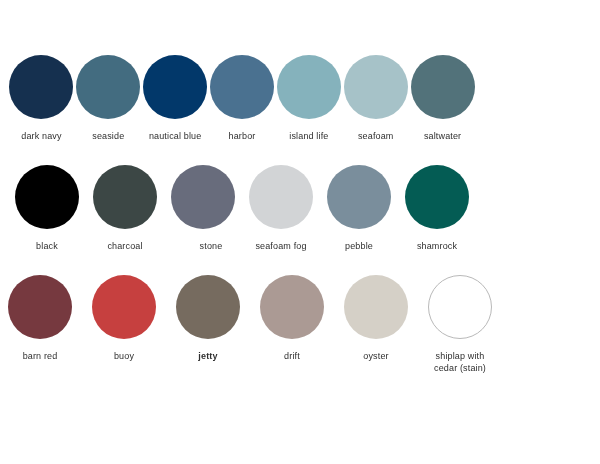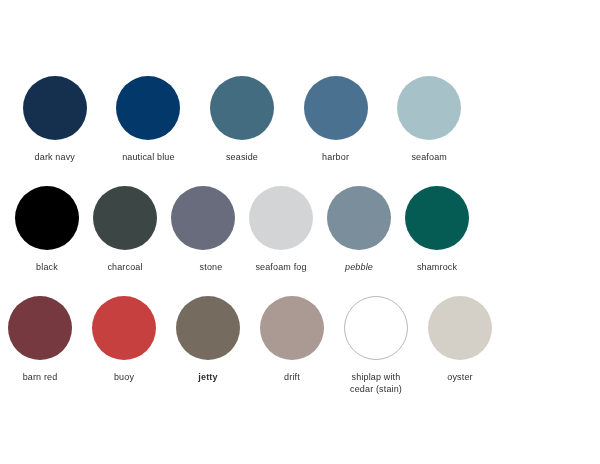--- a/index.html
+++ b/index.html
@@ -11,21 +11,21 @@
     width: 600px;
     height: 464px;
     background: #ffffff;
     font-family: "Liberation Sans", sans-serif;
     overflow: hidden;
   }
   .palette-board {
     width: 484px;
     height: 464px;
     box-sizing: border-box;
-    padding: 76px 8px 0 8px;
+    padding: 55px 8px 0 8px;
     display: flex;
     flex-direction: column;
     background: #ffffff;
   }
   .swatch-row {
     display: flex;
     flex-direction: row;
     width: 100%;
     height: 110px;
     align-items: flex-start;
@@ -62,34 +62,42 @@
 </head>
 <body>
 
 <div class="palette-board">
   <div class="swatch-row row-1">
       <div class="swatch-cell">
         <div class="swatch-disc" style="background-color: rgb(21, 48, 79);"></div>
         <div class="swatch-label" style="color: rgb(47, 47, 47);">dark navy</div>
       </div>
       <div class="swatch-cell">
+        <div class="swatch-disc" style="background-color: rgb(67, 108, 128);"></div>
+        <div class="swatch-label" style="color: rgb(47, 47, 47);">seaside</div>
+      </div>
+      <div class="swatch-cell">
         <div class="swatch-disc" style="background-color: rgb(2, 56, 106);"></div>
         <div class="swatch-label" style="color: rgb(47, 47, 47);">nautical blue</div>
-      </div>
-      <div class="swatch-cell">
-        <div class="swatch-disc" style="background-color: rgb(67, 108, 128);"></div>
-        <div class="swatch-label" style="color: rgb(47, 47, 47);">seaside</div>
       </div>
       <div class="swatch-cell">
         <div class="swatch-disc" style="background-color: rgb(74, 113, 144);"></div>
         <div class="swatch-label" style="color: rgb(47, 47, 47);">harbor</div>
       </div>
       <div class="swatch-cell">
+        <div class="swatch-disc" style="background-color: rgb(133, 178, 188);"></div>
+        <div class="swatch-label" style="color: rgb(47, 47, 47);">island life</div>
+      </div>
+      <div class="swatch-cell">
         <div class="swatch-disc" style="background-color: rgb(166, 194, 200);"></div>
         <div class="swatch-label" style="color: rgb(47, 47, 47);">seafoam</div>
+      </div>
+      <div class="swatch-cell">
+        <div class="swatch-disc" style="background-color: rgb(82, 114, 122);"></div>
+        <div class="swatch-label" style="color: rgb(47, 47, 47);">saltwater</div>
       </div>
     </div>
   <div class="swatch-row row-2">
       <div class="swatch-cell">
         <div class="swatch-disc" style="background-color: rgb(0, 0, 0);"></div>
         <div class="swatch-label" style="color: rgb(47, 47, 47);">black</div>
       </div>
       <div class="swatch-cell">
         <div class="swatch-disc" style="background-color: rgb(60, 71, 69);"></div>
         <div class="swatch-label" style="color: rgb(47, 47, 47);">charcoal</div>
@@ -97,21 +105,21 @@
       <div class="swatch-cell">
         <div class="swatch-disc" style="background-color: rgb(104, 108, 124);"></div>
         <div class="swatch-label" style="color: rgb(47, 47, 47); margin-left: 16px;">stone</div>
       </div>
       <div class="swatch-cell">
         <div class="swatch-disc" style="background-color: rgb(210, 212, 214);"></div>
         <div class="swatch-label" style="color: rgb(47, 47, 47);">seafoam fog</div>
       </div>
       <div class="swatch-cell">
         <div class="swatch-disc" style="background-color: rgb(122, 142, 156);"></div>
-        <div class="swatch-label" style="color: rgb(47, 47, 47); font-style: italic;">pebble</div>
+        <div class="swatch-label" style="color: rgb(47, 47, 47);">pebble</div>
       </div>
       <div class="swatch-cell">
         <div class="swatch-disc" style="background-color: rgb(4, 92, 84);"></div>
         <div class="swatch-label" style="color: rgb(47, 47, 47);">shamrock</div>
       </div>
     </div>
   <div class="swatch-row row-3">
       <div class="swatch-cell">
         <div class="swatch-disc" style="background-color: rgb(118, 57, 63);"></div>
         <div class="swatch-label" style="color: rgb(47, 47, 47);">barn red</div>
@@ -122,22 +130,22 @@
       </div>
       <div class="swatch-cell">
         <div class="swatch-disc" style="background-color: rgb(118, 107, 95);"></div>
         <div class="swatch-label" style="color: rgb(47, 47, 47); font-weight: bold;">jetty</div>
       </div>
       <div class="swatch-cell">
         <div class="swatch-disc" style="background-color: rgb(171, 154, 148);"></div>
         <div class="swatch-label" style="color: rgb(47, 47, 47); text-align: center;">drift</div>
       </div>
       <div class="swatch-cell">
+        <div class="swatch-disc" style="background-color: rgb(213, 208, 199);"></div>
+        <div class="swatch-label" style="color: rgb(47, 47, 47);">oyster</div>
+      </div>
+      <div class="swatch-cell">
         <div class="swatch-disc outlined" style="background-color: rgb(255, 255, 255); border-color: rgb(185, 185, 185);"></div>
         <div class="swatch-label" style="color: rgb(47, 47, 47);">shiplap with
 cedar (stain)</div>
-      </div>
-      <div class="swatch-cell">
-        <div class="swatch-disc" style="background-color: rgb(213, 208, 199);"></div>
-        <div class="swatch-label" style="color: rgb(47, 47, 47);">oyster</div>
       </div>
     </div>
 </div>
 
 </body></html>

